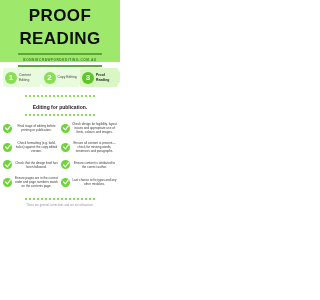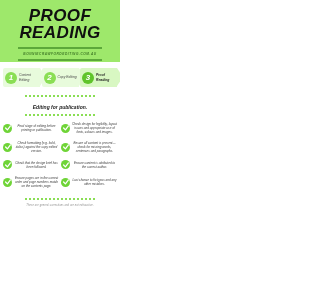--- a/index.html
+++ b/index.html
@@ -14,21 +14,20 @@
     font-family: "Liberation Sans", sans-serif;
     -webkit-font-smoothing: antialiased;
   }
 
   .poster {
     position: relative;
     width: 120px;
     height: 228px;
     background: #ffffff;
     box-sizing: border-box;
-    font-style: italic;
   }
 
   
   .header {
     position: relative;
     width: 120px;
     height: 62px;
     background: #9ee86b;
     box-sizing: border-box;
     padding: 7px 4px 0 4px;
@@ -38,21 +37,21 @@
     font-family: "Liberation Sans", sans-serif;
     font-weight: bold;
     font-size: 17px;
     line-height: 17px;
     letter-spacing: 0.4px;
     color: #101010;
     margin: 0;
     white-space: nowrap;
   }
   .title-line.second {
-    margin-top: 0;
+    margin-top: 6px;
   }
   .header-rule {
     width: 84px;
     height: 2px;
     background: #5ca83a;
     margin: 6px auto 0 auto;
   }
   .header-url {
     font-size: 3.2px;
     letter-spacing: 0.55px;

